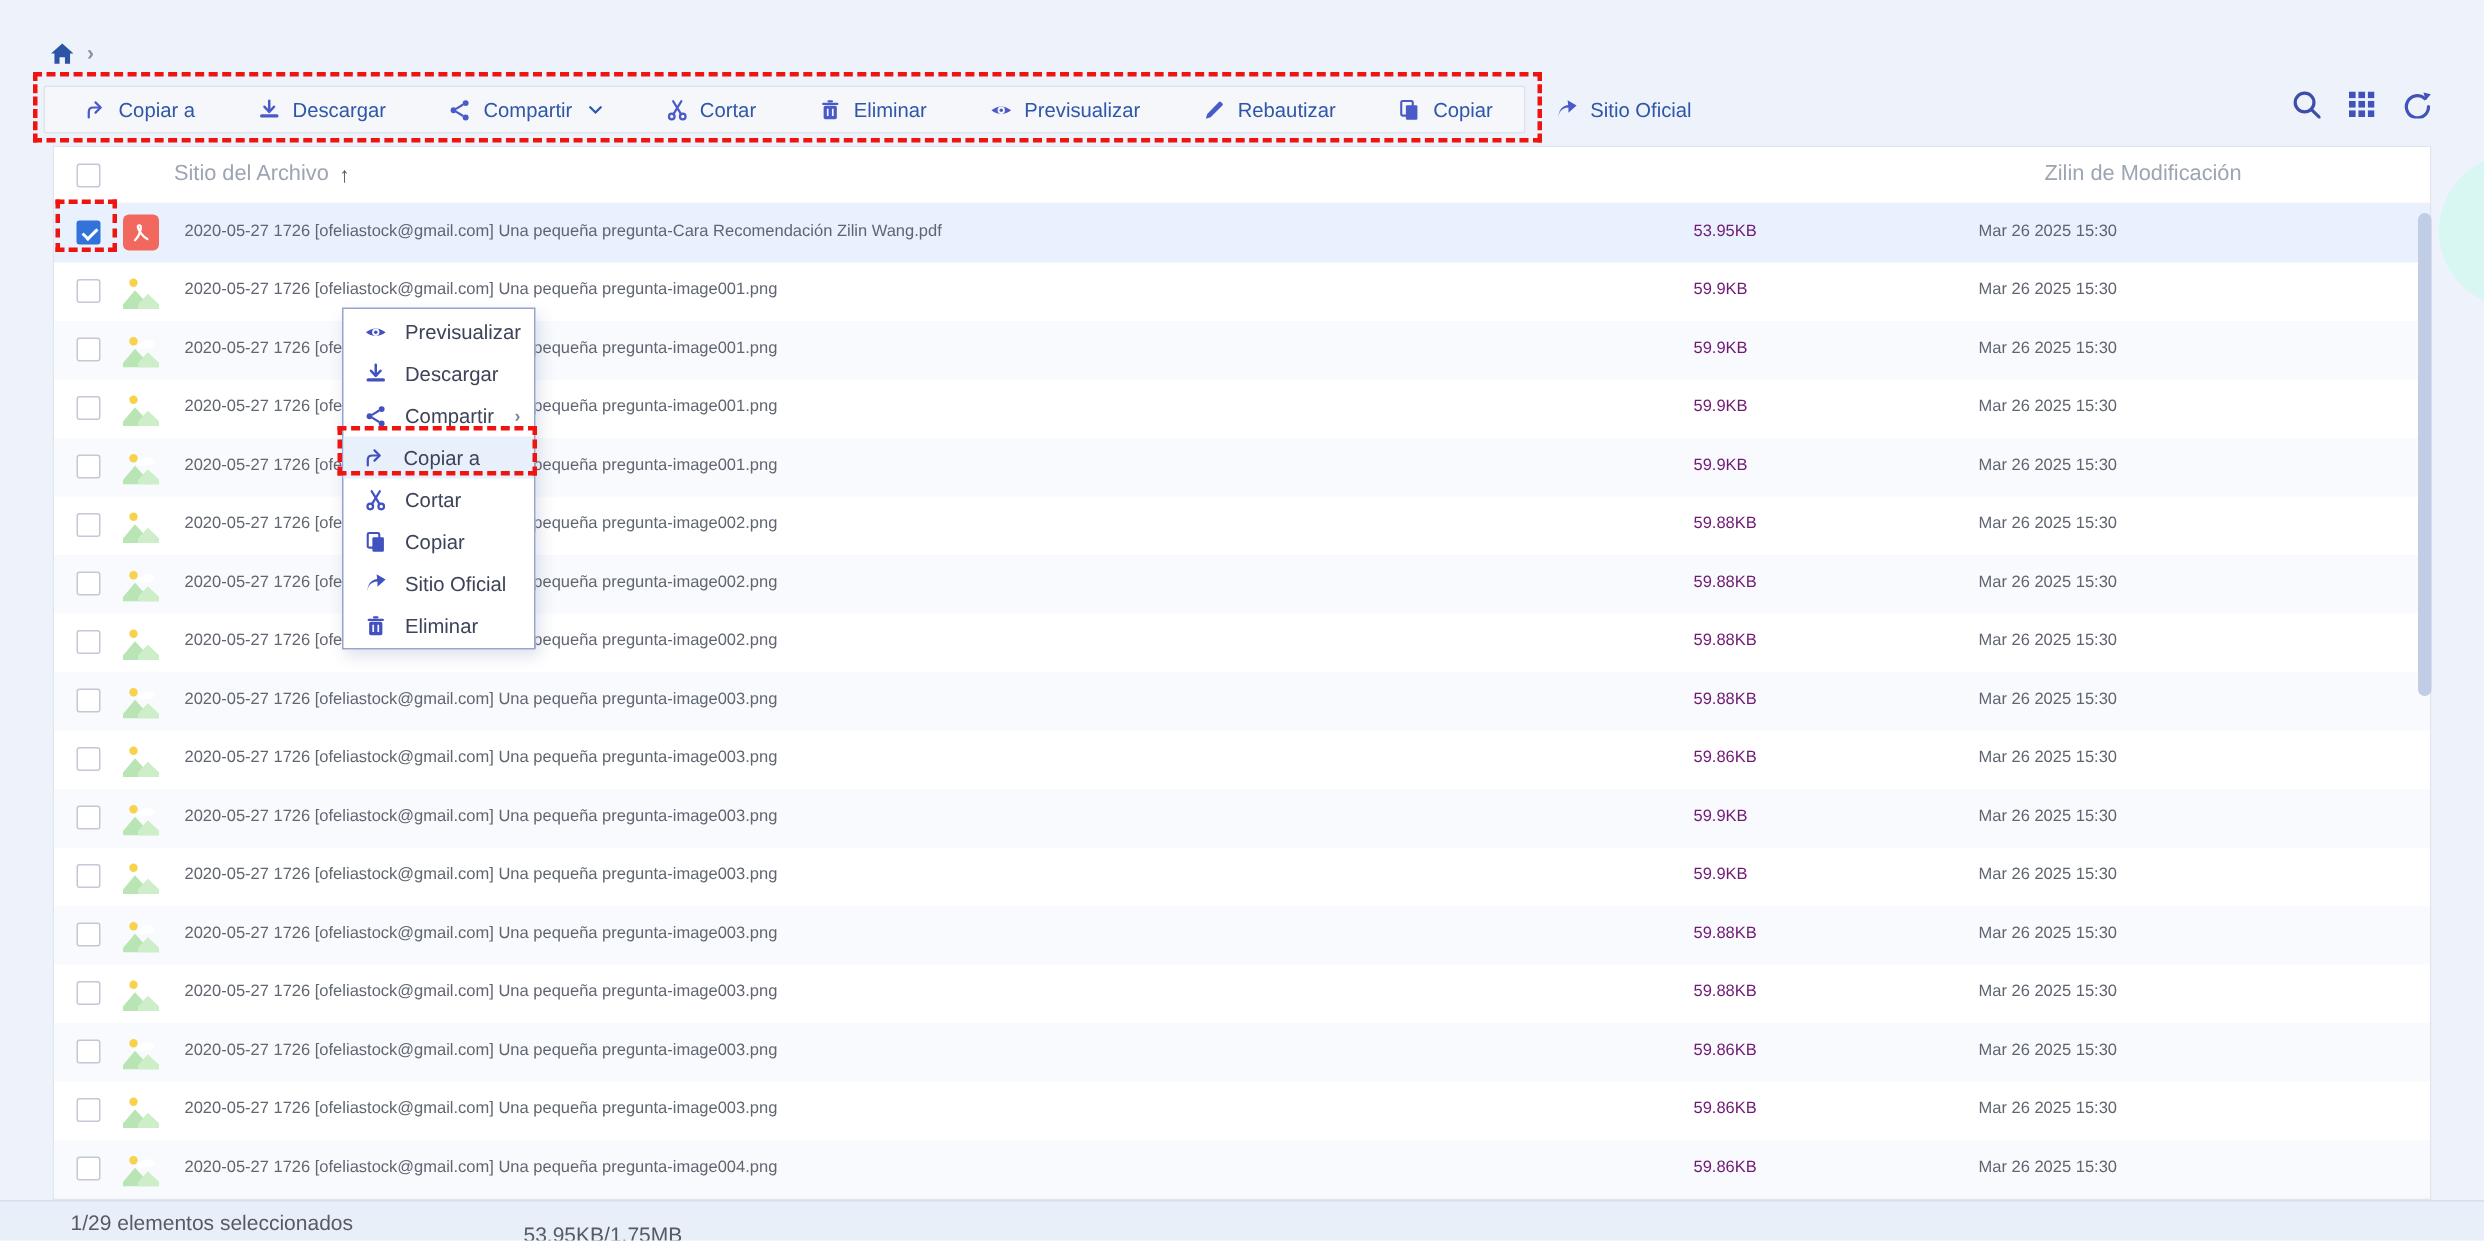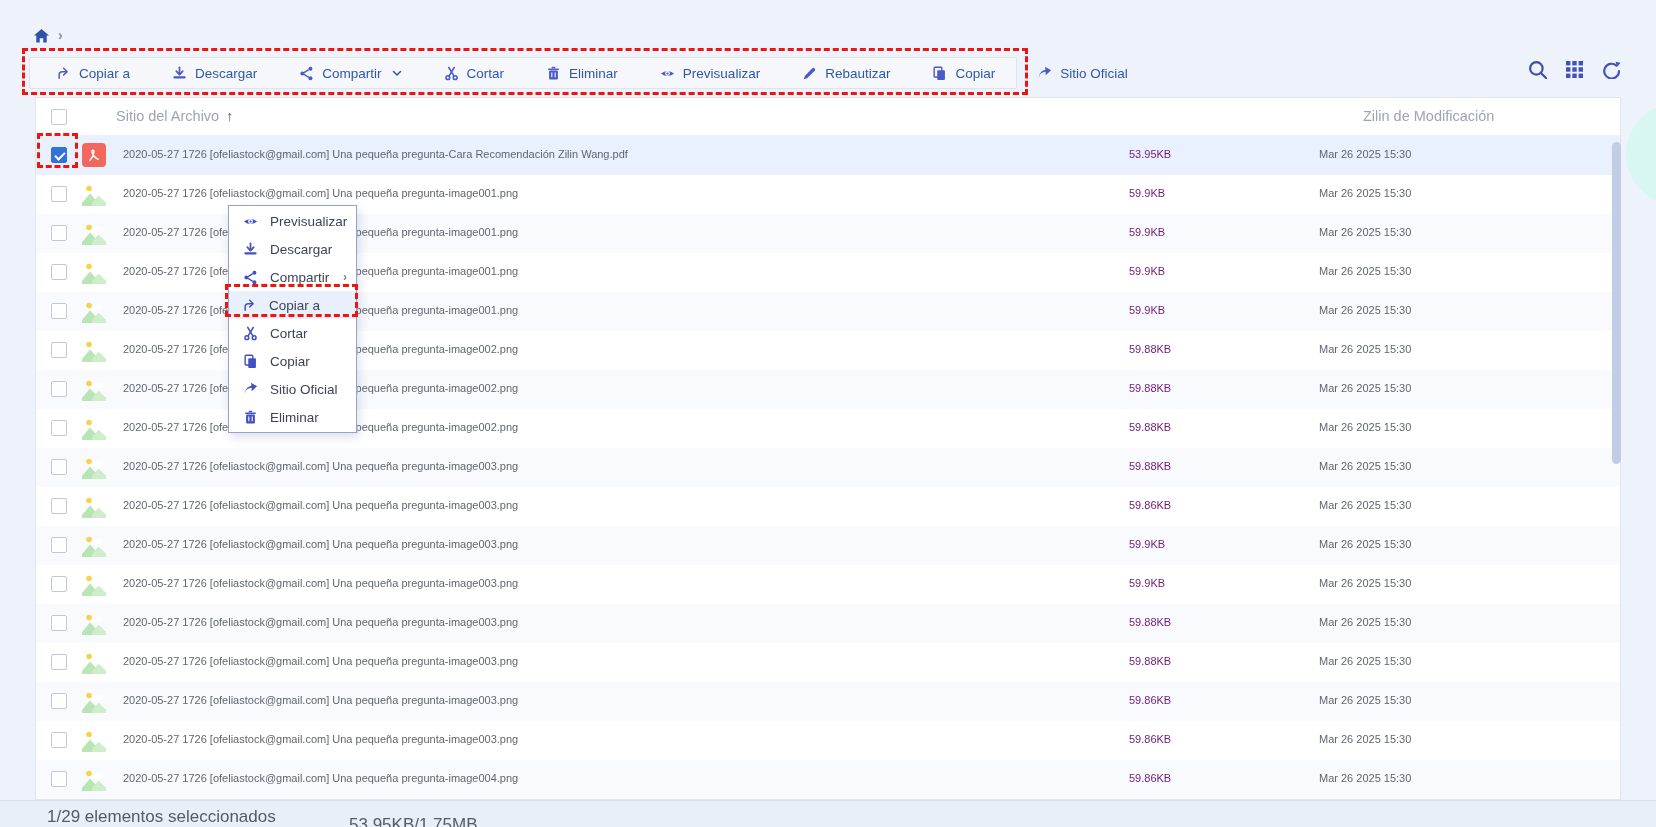--- a/index.html
+++ b/index.html
@@ -84,21 +84,21 @@
   }
   .ctx-item { height:28px; display:flex; align-items:center; gap:12px; padding-left:14px;
               font-size:13.5px; color:#3d4358; cursor:pointer; position:relative; }
   .ctx-item.active { background:#e8f0fc; }
   .ctx-sub { position:absolute; right:9px; color:#7c86a0; font-size:12px; font-weight:bold; }
 
   
   .status {
     position:absolute; left:0; top:800px; width:1656px; height:27px;
     background:#e9eff9; border-top:1px solid #d8dfec;
-    font-size:17px; color:#555a64;
+    font-size:14px; color:#555a64;
   }
   .status .sel  { position:absolute; left:47px;  top:6px; }
   .status .size { position:absolute; left:349px; top:14px; }
 
   
   .scroll-thumb { position:absolute; left:1612px; top:142px; width:9px; height:322px;
                   border-radius:5px; background:#c1cce5; z-index:15; cursor:pointer; }
 
   
   .red-box { position:absolute; border:3px dashed #ee1410; z-index:30; pointer-events:none; }

